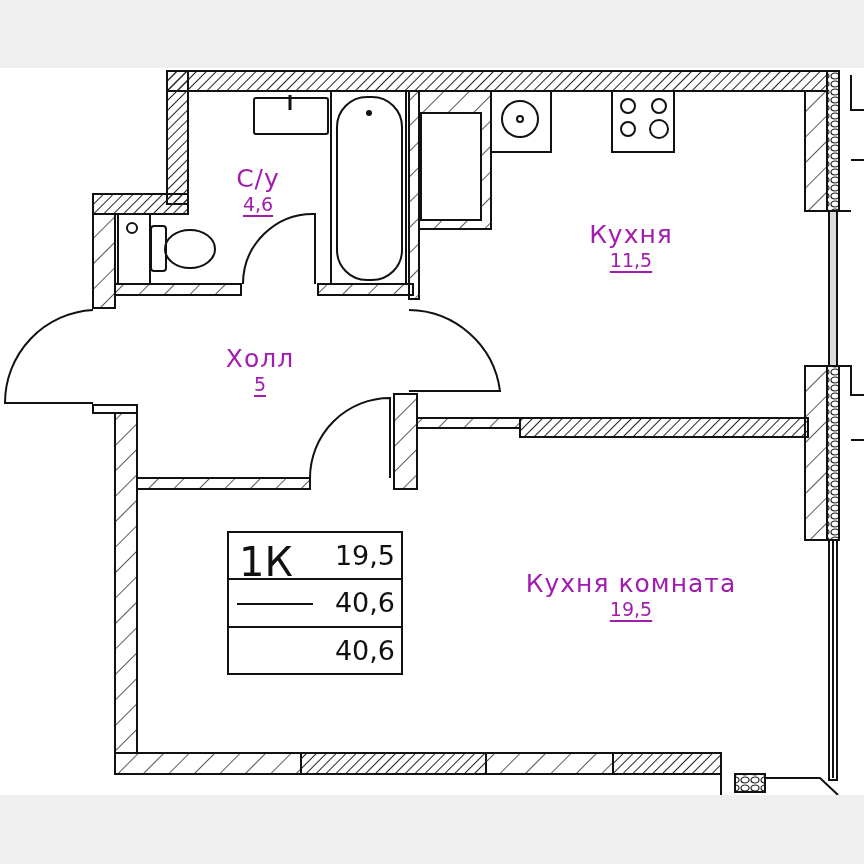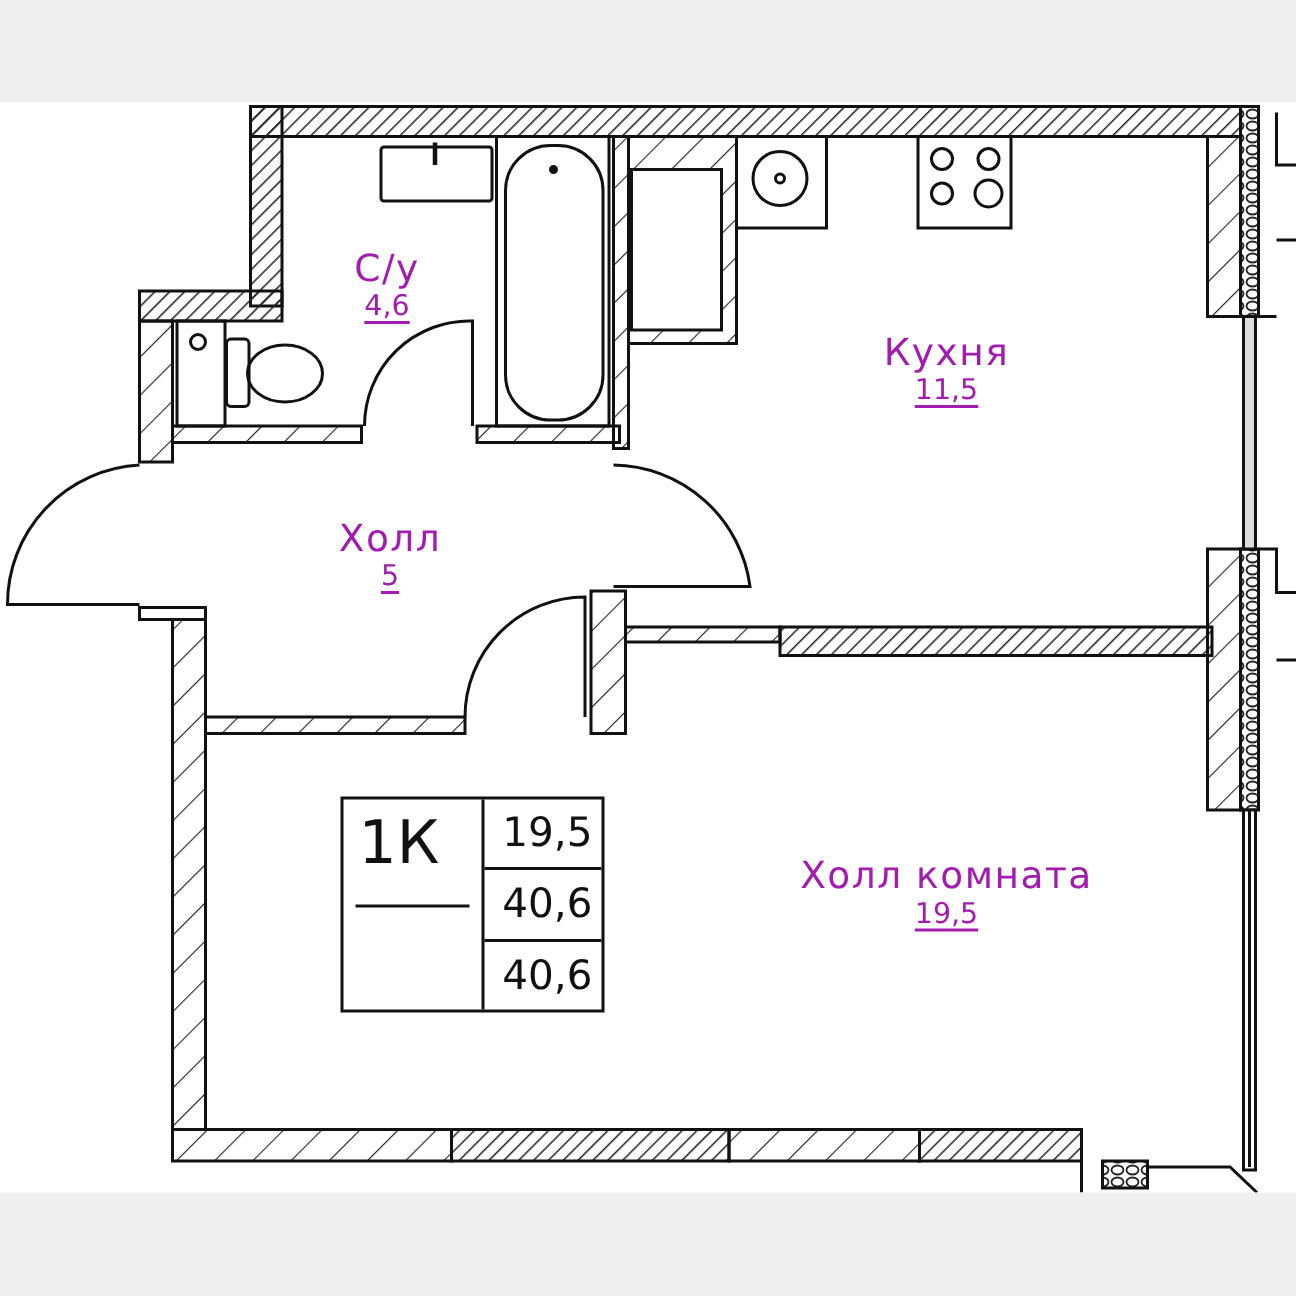--- a/index.html
+++ b/index.html
@@ -3,21 +3,21 @@
 <meta charset="utf-8">
 <style>
   html,body{margin:0;padding:0;}
   body{width:864px;height:864px;background:#efefef;overflow:hidden;position:relative;font-family:"DejaVu Sans",sans-serif;}
   #plan{position:absolute;left:0;top:68px;width:864px;height:727px;background:#ffffff;}
   svg{position:absolute;left:0;top:0;}
   .lbl{position:absolute;color:#a21caf;font-family:"DejaVu Sans",sans-serif;text-align:center;line-height:1;white-space:nowrap;}
   .area{text-decoration:underline;text-underline-offset:4px;text-decoration-thickness:2px;}
   .room-name{font-size:25px;letter-spacing:1px;}
   .room-area{font-size:19px;}
-  #summary{position:absolute;left:227px;top:463px;width:176px;height:144px;border:2px solid #111;box-sizing:border-box;display:flex;}
+  #summary{position:absolute;left:227px;top:463px;width:176px;height:144px;border:2px solid #111;box-sizing:border-box;display:flex;flex-direction:column;}
   #summary .left{width:92px;border-right:2px solid #111;position:relative;}
   #summary .type{position:absolute;left:10px;top:6px;font-size:40px;color:#111;}
   #summary .rule{position:absolute;left:8px;right:8px;top:70px;height:2px;background:#111;}
   #summary .right{flex:1;display:flex;flex-direction:column;}
   #summary .cell{flex:1;border-bottom:2px solid #111;font-size:27px;color:#111;text-align:right;padding-right:6px;display:flex;align-items:center;justify-content:flex-end;}
   #summary .cell:last-child{border-bottom:none;}
 </style>
 </head>
 <body>
 
@@ -118,21 +118,21 @@
 </div>
 <div class="lbl" style="left:572px;top:154px;width:118px;">
   <div class="room-name">Кухня</div>
   <div class="room-area area" style="margin-top:4px;">11,5</div>
 </div>
 <div class="lbl" style="left:208px;top:278px;width:104px;">
   <div class="room-name">Холл</div>
   <div class="room-area area" style="margin-top:4px;">5</div>
 </div>
 <div class="lbl" style="left:495px;top:503px;width:272px;">
-  <div class="room-name">Холл комната</div>
+  <div class="room-name">Кухня комната</div>
   <div class="room-area area" style="margin-top:4px;">19,5</div>
 </div>
 
 <div id="summary">
   <div class="left">
     <div class="type">1К</div>
     <div class="rule"></div>
   </div>
   <div class="right">
     <div class="cell">19,5</div>

